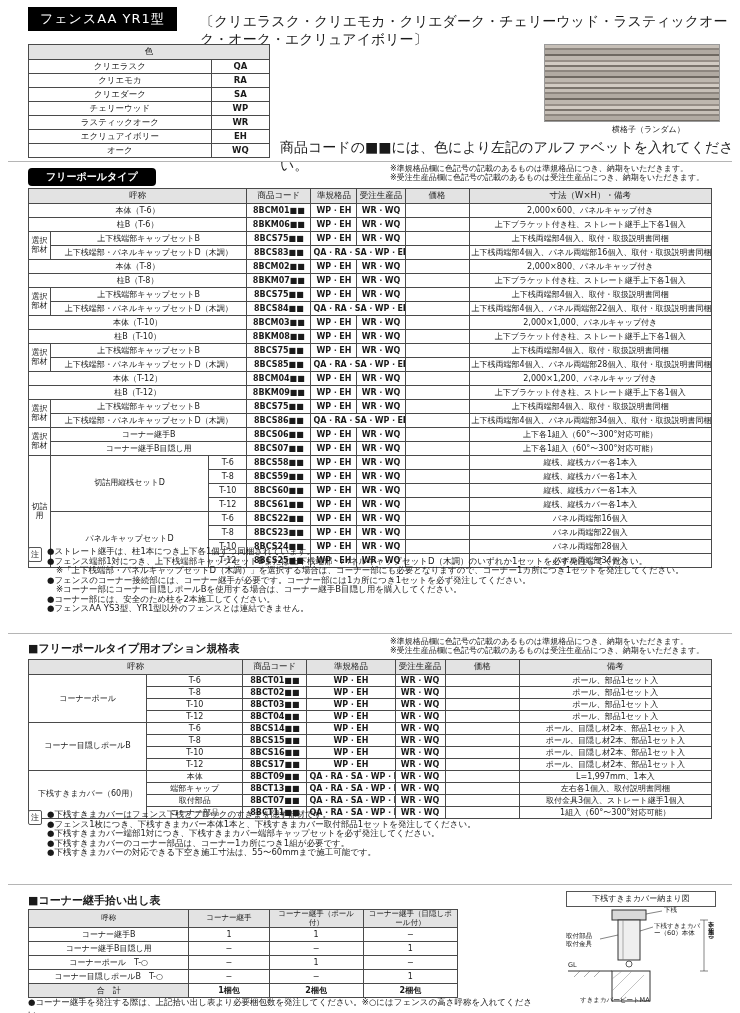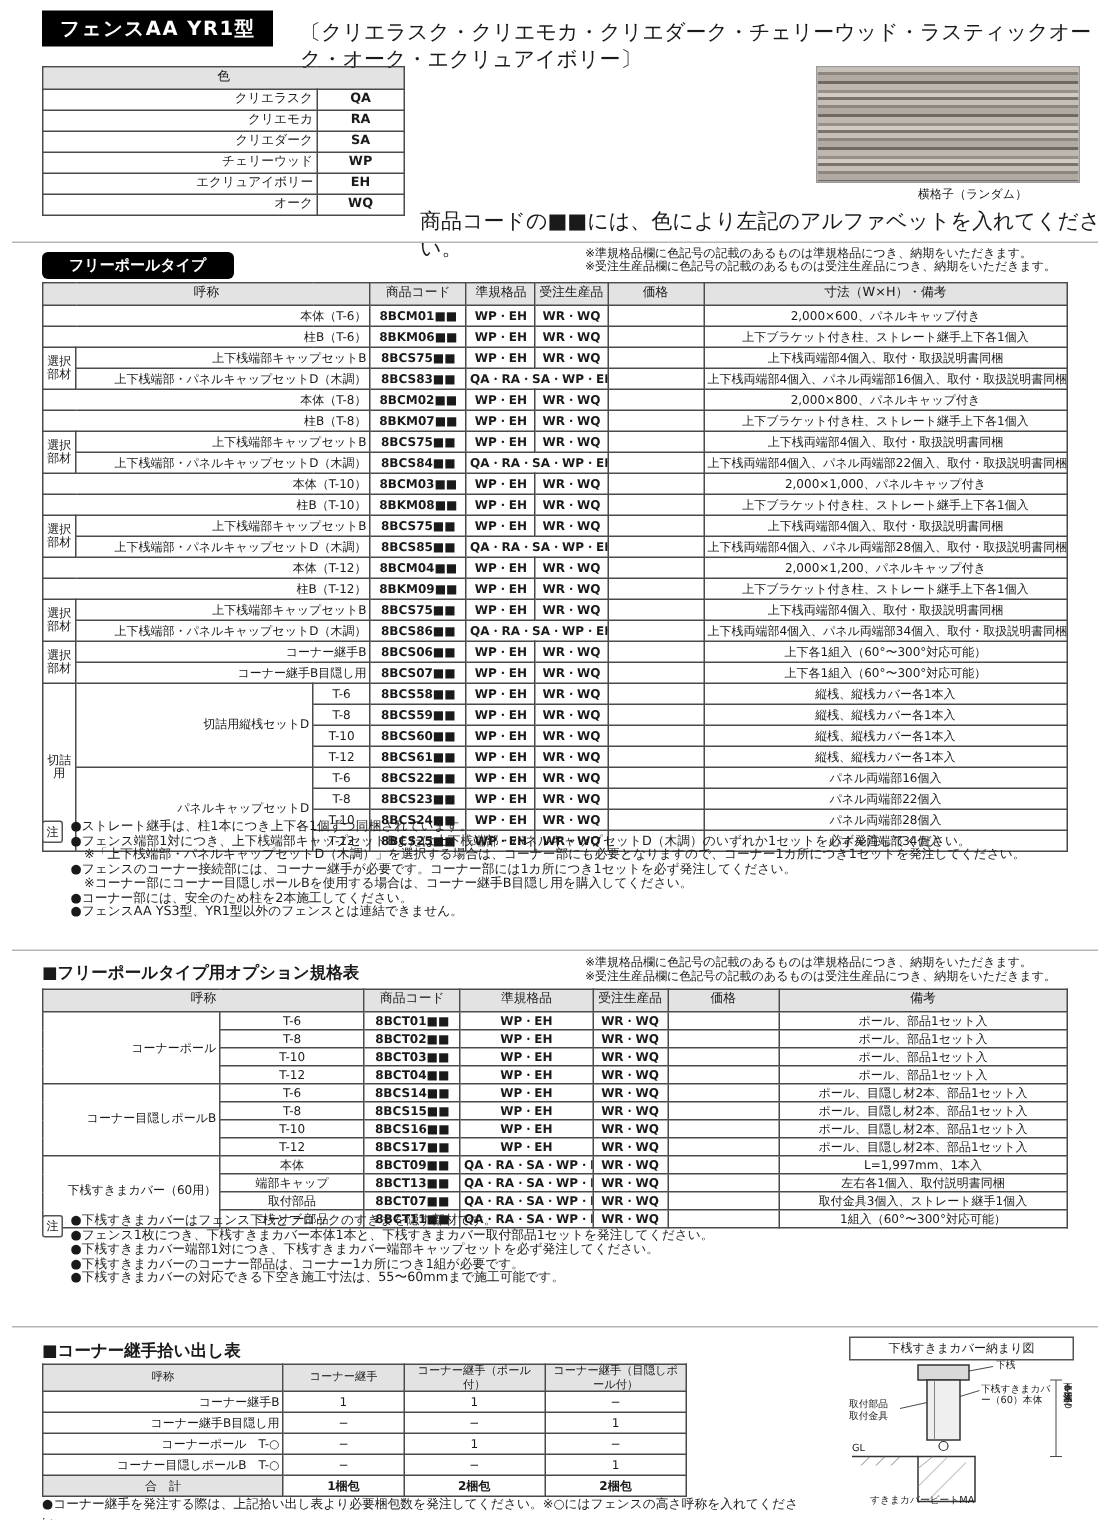--- a/index.html
+++ b/index.html
@@ -4,29 +4,29 @@
 <title>フェンスAA YR1型</title>
 <style>
   html,body{margin:0;padding:0}
   body{width:740px;height:1013px;position:relative;overflow:hidden;background:#fff;
        color:var(--text,#1a1a1a);font-family:"DejaVu Sans","Liberation Sans",sans-serif;}
   .abs{position:absolute}
   .divider{left:8px;width:724px;border-top:1px solid #b5b5b5;height:0}
 
   
   .title-bar{left:28px;top:7px;background:var(--title_bg,#000);color:var(--title_fg,#fff);
-             font-weight:bold;font-size:13px;padding:3px 12px;letter-spacing:1px}
+             font-weight:normal;font-size:13px;padding:3px 12px;letter-spacing:1px}
   .subtitle{left:200px;top:13px;font-size:14px}
 
   
   table{border-collapse:collapse;table-layout:fixed;width:100%}
   th,td{border:1px solid var(--border,#4a4a4a);padding:0 2px;text-align:center;
         overflow:hidden;white-space:nowrap;line-height:1.15}
   th{background:var(--header_bg,#e3e3e3);font-weight:normal;font-size:8.5px;height:14px}
-  td.l{text-align:right}
+  td.l{text-align:center}
   td.b{font-weight:bold}
   td.w,th.w{white-space:normal;line-height:1.1}
   td.hd{background:var(--header_bg,#e3e3e3)}
   .tbl-color td{height:13px;font-size:8.5px}
   .tbl-main td{height:13px;font-size:8px}
   .tbl-opt td{height:11px;font-size:8px}
   .tbl-corner td{height:13px;font-size:8px}
   .tbl-corner th{font-size:7.5px;white-space:normal;height:auto}
 
   
@@ -81,20 +81,24 @@
             <td class="l">クリエモカ</td>
             <td class="b">RA</td>
           </tr>
           <tr>
             <td class="l">クリエダーク</td>
             <td class="b">SA</td>
           </tr>
           <tr>
             <td class="l">チェリーウッド</td>
             <td class="b">WP</td>
+          </tr>
+          <tr>
+            <td class="l">ラスティックオーク</td>
+            <td class="b">WR</td>
           </tr>
           <tr>
             <td class="l">エクリュアイボリー</td>
             <td class="b">EH</td>
           </tr>
           <tr>
             <td class="l">オーク</td>
             <td class="b">WQ</td>
           </tr>
         </tbody>

